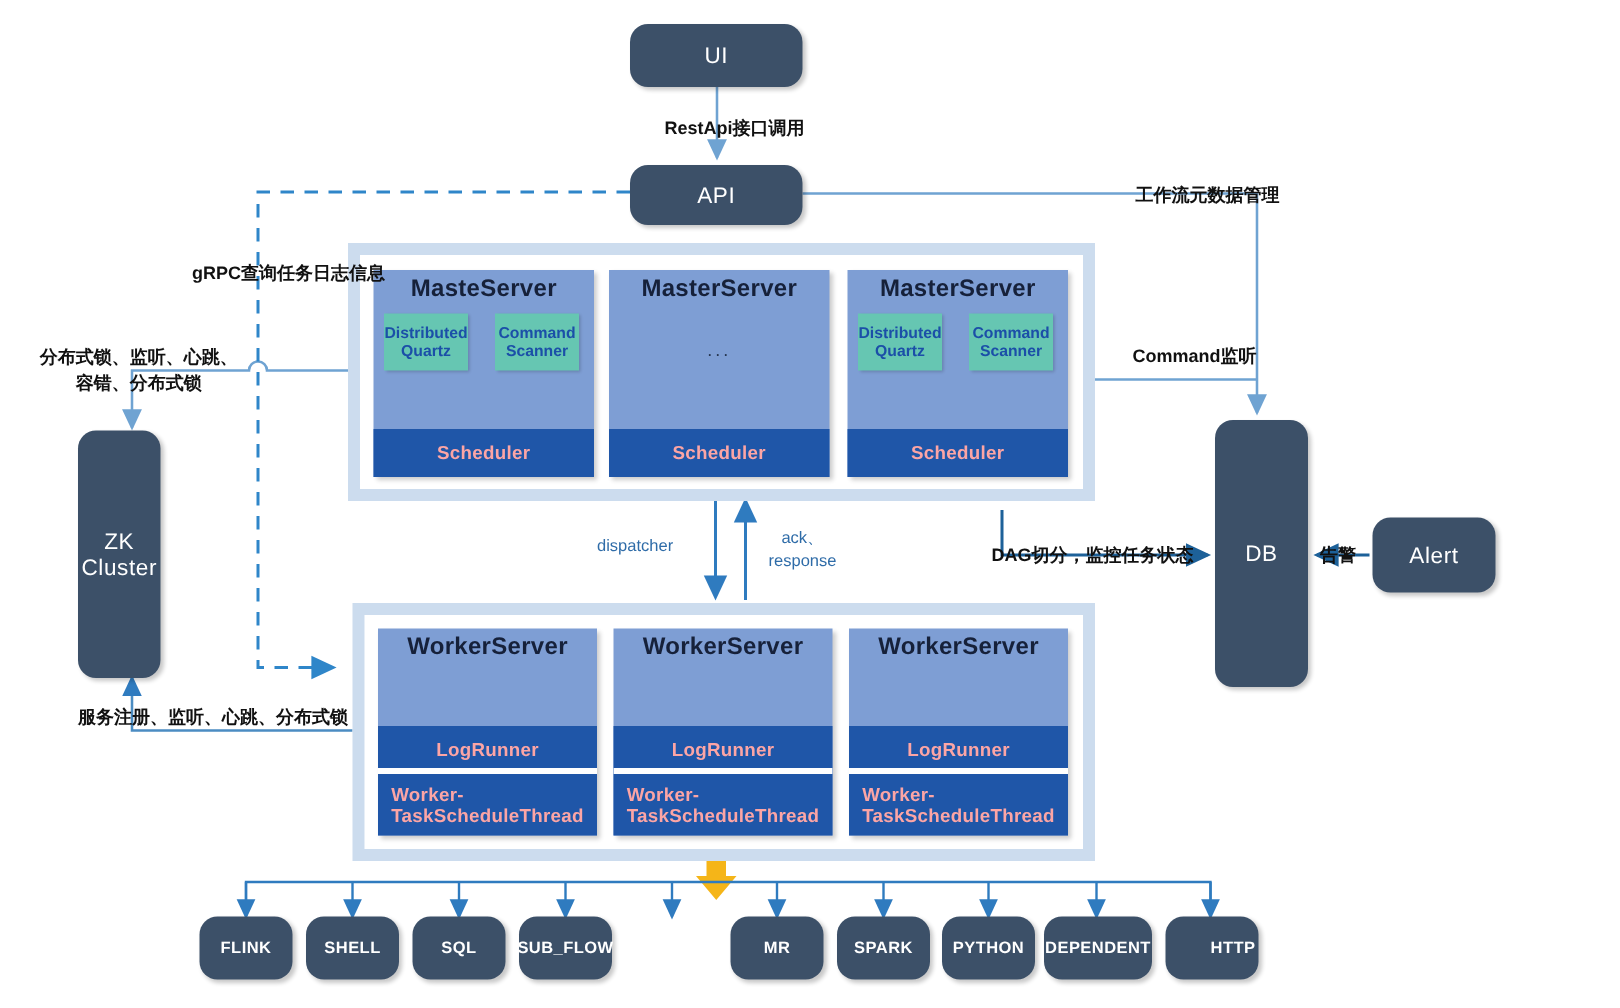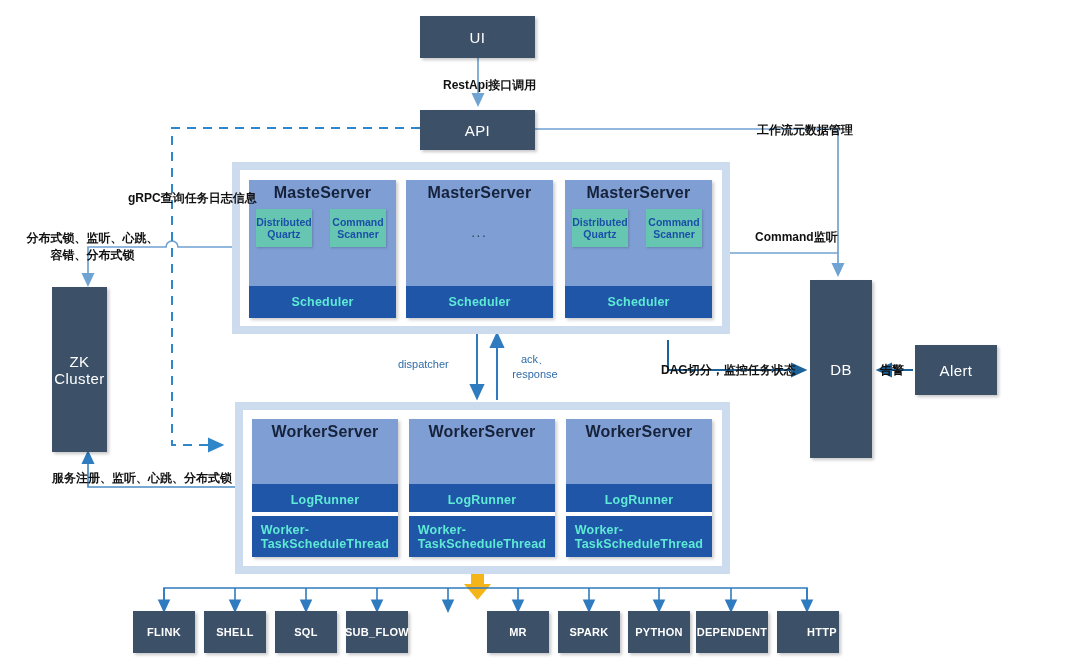--- a/index.html
+++ b/index.html
@@ -6,21 +6,21 @@
   html,body{margin:0;padding:0;background:#ffffff;}
   body{
     width:1080px;height:672px;position:relative;overflow:hidden;
     font-family:"Liberation Sans","DejaVu Sans",sans-serif;
     color:#1a1a1a;
   }
   #stage{position:absolute;left:0;top:0;width:1080px;height:672px;}
 
   svg#wires{position:absolute;left:0;top:0;width:1080px;height:672px;}
 
-  .node{position:absolute;box-sizing:border-box;display:flex;align-items:center;justify-content:center;text-align:center;}
+  .node{position:absolute;box-sizing:border-box;display:flex;align-items:center;justify-content:center;text-align:center;border-radius:12px;}
 
   
   .navy{
     background:#3c5068;color:#ffffff;
     box-shadow:2px 2px 3px rgba(0,0,0,.22);
     font-size:15px;letter-spacing:.4px;
   }
   .navy.small{font-size:11px;font-weight:600;letter-spacing:.3px;}
 
   
@@ -37,21 +37,21 @@
     box-shadow:2px 2px 3px rgba(0,0,0,.20);
     display:flex;flex-direction:column;align-items:center;
   }
   .server .title{
     font-size:16px;font-weight:700;color:#16213a;margin-top:4px;letter-spacing:.2px;
   }
   .server .ellipsis{
     font-size:12px;color:#25354f;position:absolute;left:0;right:0;top:46px;text-align:center;letter-spacing:2px;
   }
   .strip{
-    position:absolute;left:0;right:0;background:#1f56a8;color:#5eead4;
+    position:absolute;left:0;right:0;background:#1f56a8;color:#fca5a5;
     display:flex;align-items:center;justify-content:center;
     font-size:12.5px;font-weight:700;letter-spacing:.2px;
   }
   .strip.two{line-height:1.12;flex-direction:column;font-weight:700;}
   .strip.sep{border-top:4px solid #ffffff;}
 
   .qbox{
     position:absolute;background:#66c6b2;color:#1b4fa8;
     font-size:10.5px;font-weight:600;line-height:1.18;
     display:flex;align-items:center;justify-content:center;text-align:center;
@@ -232,21 +232,21 @@
   <div class="server" style="left:566px;top:419px;width:146px;height:138px;">
     <div class="title">WorkerServer</div>
     <div class="strip" style="bottom:41px;height:32px;">
       <span>LogRunner</span>
     </div>
     <div class="strip two sep" style="bottom:0;height:41px;">
       <span>Worker-<br>TaskScheduleThread</span>
     </div>
   </div>
 
-  <div class="lbl cn" style="left:128px;top:190px;">gRPC查询任务日志信息</div>
+  <div class="lbl cn" style="left:128px;top:174px;">gRPC查询任务日志信息</div>
 
   <div class="lbl cn2" style="left:10px;top:230px;width:165px;">
     <span>分布式锁、监听、心跳、</span><br>
     <span>容错、分布式锁</span>
   </div>
 
   <div class="node navy" style="left:52px;top:287px;width:55px;height:165px;">
     <span>ZK Cluster</span>
   </div>
 

